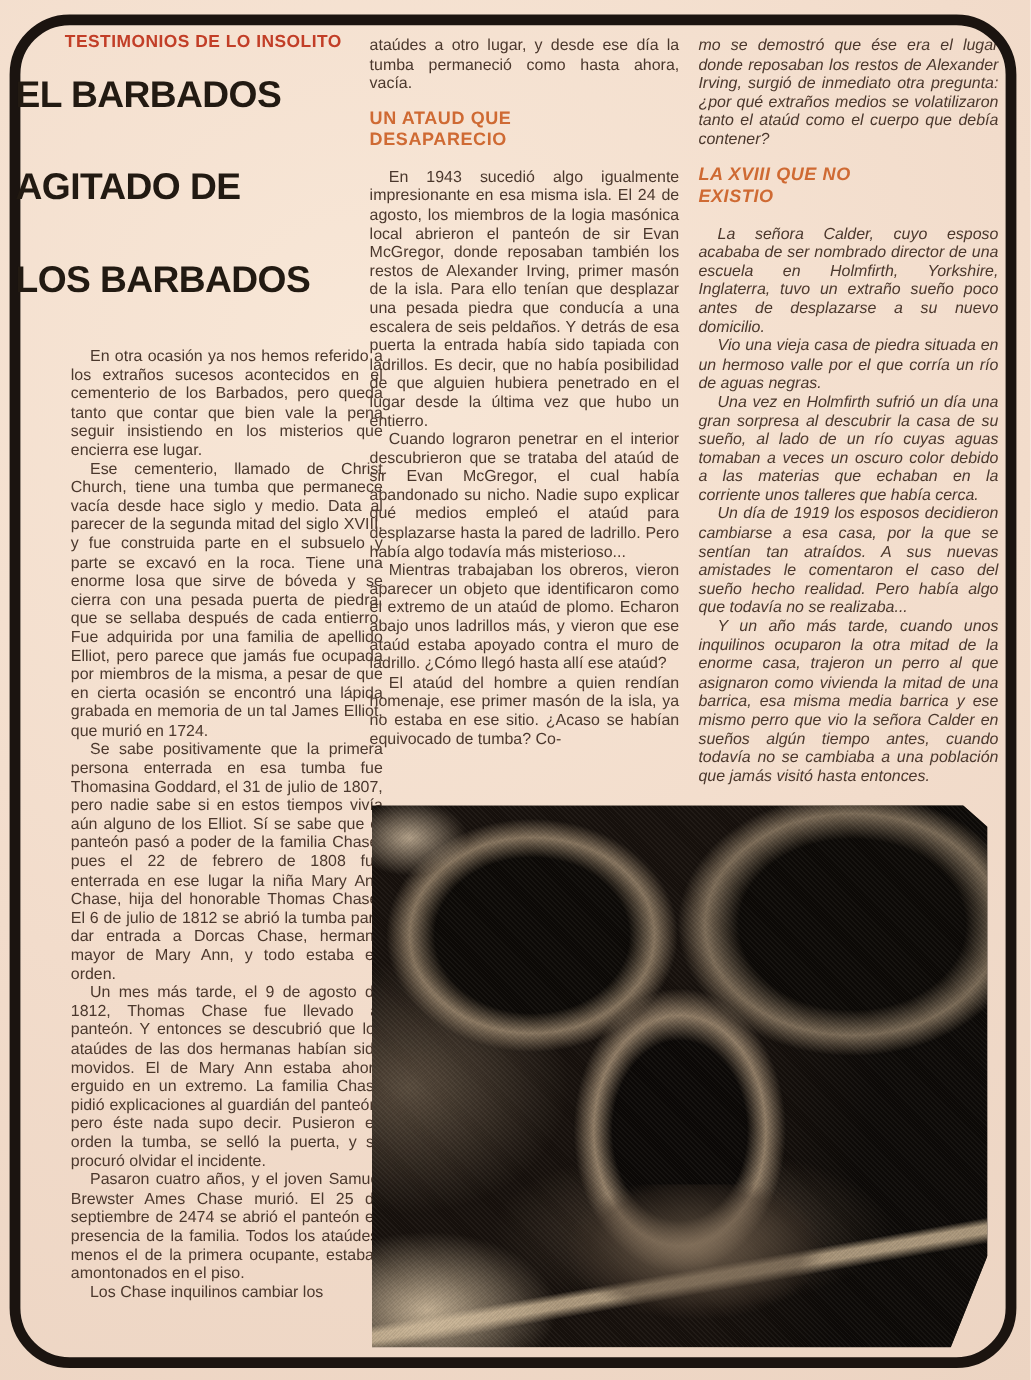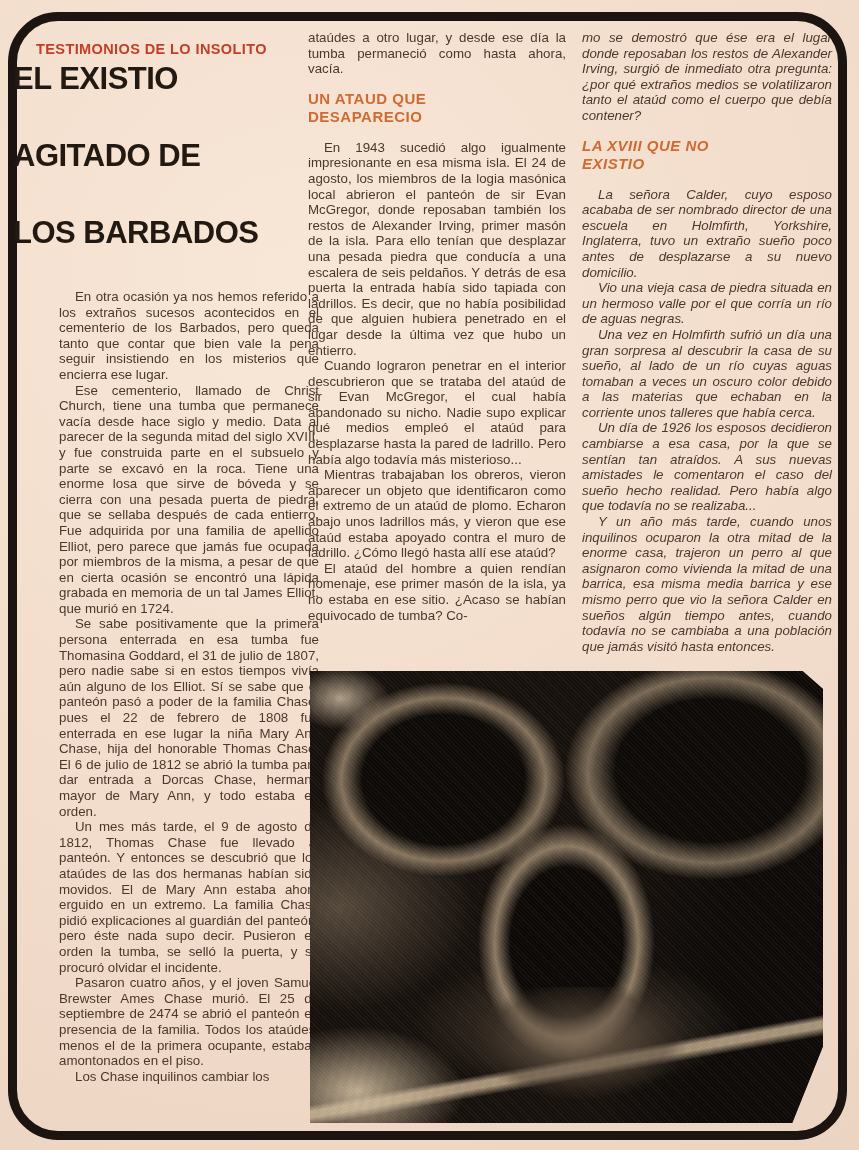--- a/index.html
+++ b/index.html
@@ -10,24 +10,23 @@
     font-family:"Liberation Sans", sans-serif;
     overflow:hidden;
   }
   .frame{
     position:absolute;left:8px;top:12px;width:839px;height:1128px;
     border:9px solid #1b1410;border-radius:50px;
     box-sizing:border-box;
     z-index:10;pointer-events:none;
   }
   .kicker{
-    position:absolute;left:36px;top:27px;width:300px;
+    position:absolute;left:54px;top:27px;width:300px;
     color:#c23e27;font-size:14.5px;font-weight:bold;letter-spacing:.4px;
     z-index:11;
-    margin-top:14px;
   }
   .title{
     position:absolute;left:13px;top:62px;width:290px;margin:0;
     color:#221a12;font-size:31px;font-weight:900;letter-spacing:-.5px;
     z-index:11;
   }
   .title-line{display:block;line-height:34px;margin-bottom:43px;white-space:nowrap;}
   .col{
     position:absolute;
     color:#4b382d;font-size:13.3px;line-height:15.6px;
@@ -69,21 +68,21 @@
 </head>
 <body>
 
 <div class="page">
 
   <div class="frame"></div>
 
   <div class="kicker">TESTIMONIOS DE LO INSOLITO</div>
 
   <h1 class="title">
-    <span class="title-line">EL EXISTIO</span>
+    <span class="title-line">EL BARBADOS</span>
     <span class="title-line">AGITADO DE</span>
     <span class="title-line">LOS BARBADOS</span>
   </h1>
 
   <div class="col col1">
     <p class="ind">En otra ocasión ya nos hemos referido a los extraños sucesos acontecidos en el cementerio de los Barbados, pero queda tanto que contar que bien vale la pena seguir insistiendo en los misterios que encierra ese lugar.</p>
     <p class="ind">Ese cementerio, llamado de Christ Church, tiene una tumba que permanece vacía desde hace siglo y medio. Data al parecer de la segunda mitad del siglo XVIII, y fue construida parte en el subsuelo y parte se excavó en la roca. Tiene una enorme losa que sirve de bóveda y se cierra con una pesada puerta de piedra, que se sellaba después de cada entierro. Fue adquirida por una familia de apellido Elliot, pero parece que jamás fue ocupada por miembros de la misma, a pesar de que en cierta ocasión se encontró una lápida grabada en memoria de un tal James Elliot, que murió en 1724.</p>
     <p class="ind">Se sabe positivamente que la primera persona enterrada en esa tumba fue Thomasina Goddard, el 31 de julio de 1807, pero nadie sabe si en estos tiempos vivía aún alguno de los Elliot. Sí se sabe que el panteón pasó a poder de la familia Chase, pues el 22 de febrero de 1808 fue enterrada en ese lugar la niña Mary Ann Chase, hija del honorable Thomas Chase. El 6 de julio de 1812 se abrió la tumba para dar entrada a Dorcas Chase, hermana mayor de Mary Ann, y todo estaba en orden.</p>
     <p class="ind">Un mes más tarde, el 9 de agosto de 1812, Thomas Chase fue llevado al panteón. Y entonces se descubrió que los ataúdes de las dos hermanas habían sido movidos. El de Mary Ann estaba ahora erguido en un extremo. La familia Chase pidió explicaciones al guardián del panteón, pero éste nada supo decir. Pusieron en orden la tumba, se selló la puerta, y se procuró olvidar el incidente.</p>
     <p class="ind">Pasaron cuatro años, y el joven Samuel Brewster Ames Chase murió. El 25 de septiembre de 2474 se abrió el panteón en presencia de la familia. Todos los ataúdes, menos el de la primera ocupante, estaban amontonados en el piso.</p>
@@ -100,21 +99,21 @@
     <p class="ind">El ataúd del hombre a quien rendían homenaje, ese primer masón de la isla, ya no estaba en ese sitio. ¿Acaso se habían equivocado de tumba? Co-</p>
   </div>
 
   <div class="col col3">
     <p>mo se demostró que ése era el lugar donde reposaban los restos de Alexander Irving, surgió de inmediato otra pregunta: ¿por qué extraños medios se volatilizaron tanto el ataúd como el cuerpo que debía contener?</p>
     <h2 class="subhead">LA XVIII QUE NO
 EXISTIO</h2>
     <p class="ind">La señora Calder, cuyo esposo acababa de ser nombrado director de una escuela en Holmfirth, Yorkshire, Inglaterra, tuvo un extraño sueño poco antes de desplazarse a su nuevo domicilio.</p>
     <p class="ind">Vio una vieja casa de piedra situada en un hermoso valle por el que corría un río de aguas negras.</p>
     <p class="ind">Una vez en Holmfirth sufrió un día una gran sorpresa al descubrir la casa de su sueño, al lado de un río cuyas aguas tomaban a veces un oscuro color debido a las materias que echaban en la corriente unos talleres que había cerca.</p>
-    <p class="ind">Un día de 1926 los esposos decidieron cambiarse a esa casa, por la que se sentían tan atraídos. A sus nuevas amistades le comentaron el caso del sueño hecho realidad. Pero había algo que todavía no se realizaba...</p>
+    <p class="ind">Un día de 1919 los esposos decidieron cambiarse a esa casa, por la que se sentían tan atraídos. A sus nuevas amistades le comentaron el caso del sueño hecho realidad. Pero había algo que todavía no se realizaba...</p>
     <p class="ind">Y un año más tarde, cuando unos inquilinos ocuparon la otra mitad de la enorme casa, trajeron un perro al que asignaron como vivienda la mitad de una barrica, esa misma media barrica y ese mismo perro que vio la señora Calder en sueños algún tiempo antes, cuando todavía no se cambiaba a una población que jamás visitó hasta entonces.</p>
   </div>
 
   <div class="photo">
     <div class="photo-jaw"></div>
   </div>
 
 </div>
 
 </body></html>

